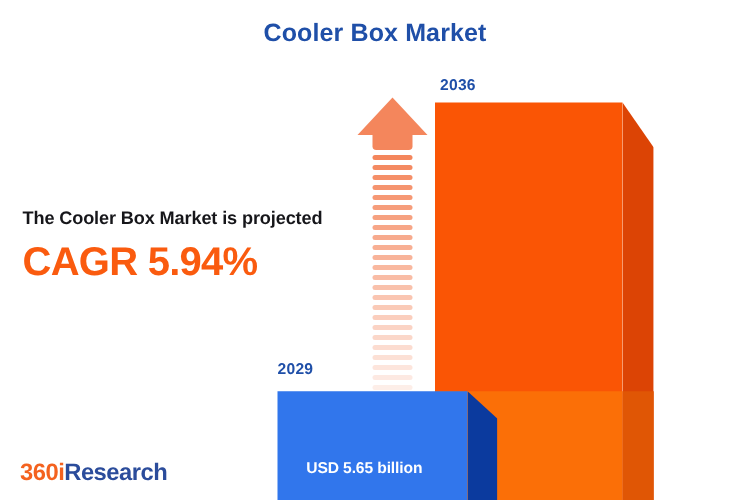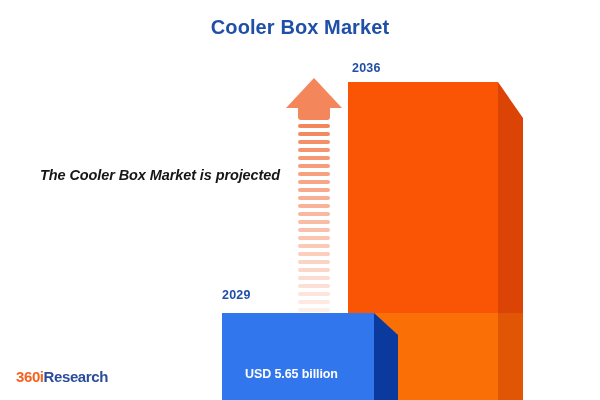--- a/index.html
+++ b/index.html
@@ -33,22 +33,20 @@
     color: #1F4FA8;
     letter-spacing: 0.1px;
   }
 
   
   .cagr-block {
     position: absolute;
     left: 18px;
     top: 166px;
     width: 262px;
-    text-align: right;
-    font-style: italic;
   }
   .cagr-lead {
     font-size: 14.5px;
     font-weight: bold;
     color: #16161a;
     line-height: 19px;
     letter-spacing: -0.1px;
   }
   .cagr-value {
     margin-top: 6px;
@@ -57,21 +55,21 @@
     color: #FA5B0F;
     line-height: 36px;
     letter-spacing: -0.6px;
   }
 
   
   .logo {
     position: absolute;
     left: 16px;
     top: 368px;
-    font-size: 15px;
+    font-size: 19px;
     font-weight: bold;
     letter-spacing: -0.4px;
     white-space: nowrap;
   }
   .logo .logo-a { color: #F4621F; }
   .logo .logo-b { color: #2B4C9B; }
 
   
   .arrow-wrap {
     position: absolute;
@@ -213,20 +211,21 @@
 </style>
 </head>
 <body>
 
 <div id="canvas">
 
   <div class="chart-title">Cooler Box Market</div>
 
   <div class="cagr-block">
     <div class="cagr-lead">The Cooler Box Market is projected</div>
+    <div class="cagr-value">CAGR 5.94%</div>
   </div>
 
   <div class="arrow-wrap">
     <div class="arrow-head"></div>
     <div class="arrow-neck"></div>
     <div class="arrow-stripes" id="arrow-stripes">
         <div class="stripe" style="opacity: 1;"></div>
         <div class="stripe" style="opacity: 0.963;"></div>
         <div class="stripe" style="opacity: 0.925;"></div>
         <div class="stripe" style="opacity: 0.888;"></div>

